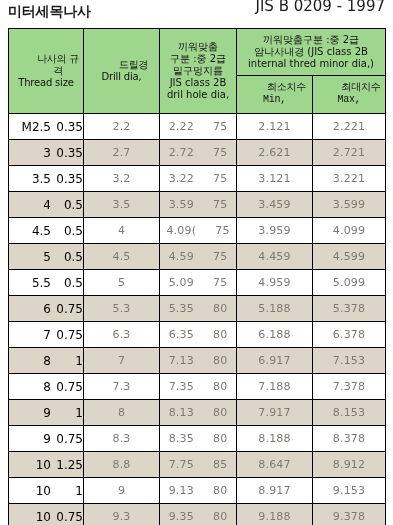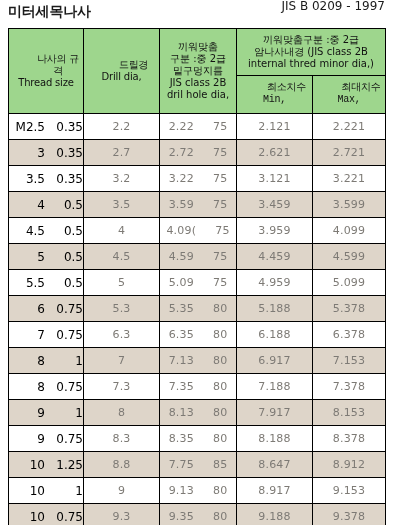--- a/index.html
+++ b/index.html
@@ -38,21 +38,21 @@
     color: #1b1b1b;
     letter-spacing: -0.2px;
     line-height: 18px;
     white-space: nowrap;
   }
   .std-block {
     position: absolute;
     right: 8px;
     top: 1px;
     text-align: right;
-    font-size: 12px;
+    font-size: 15px;
     line-height: 11px;
     color: #1b1b1b;
     white-space: nowrap;
   }
   .std-line2 { letter-spacing: -0.1px; }
 
   
   table.jis {
     position: absolute;
     left: 8px;
@@ -102,21 +102,21 @@
   td.size-cell {
     color: #000000;
     font-size: 12px;
     font-weight: bold;
     padding: 0 6px 0 4px;
     white-space: nowrap;
   }
   .size-inner {
     display: flex;
     align-items: center;
-    justify-content: space-between;
+    justify-content: flex-end;
   }
   .sz-nom   { text-align: right; width: 36px; padding-right: 2px; }
   .sz-pitch { text-align: right; width: 30px; }
 
   td.num {
     color: #7d7a75;
     font-size: 11px;
     text-align: center;
     white-space: nowrap;
     letter-spacing: 0.2px;

